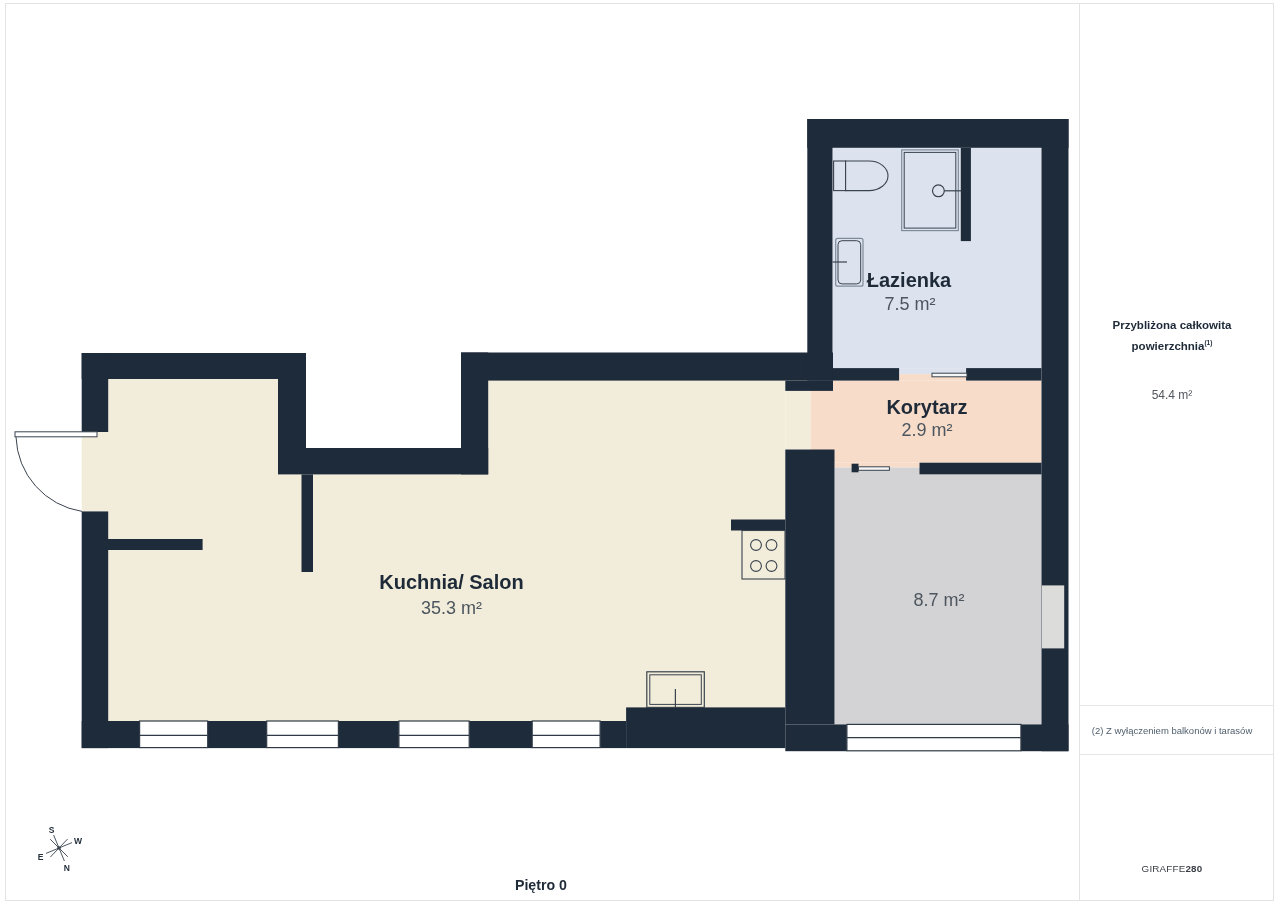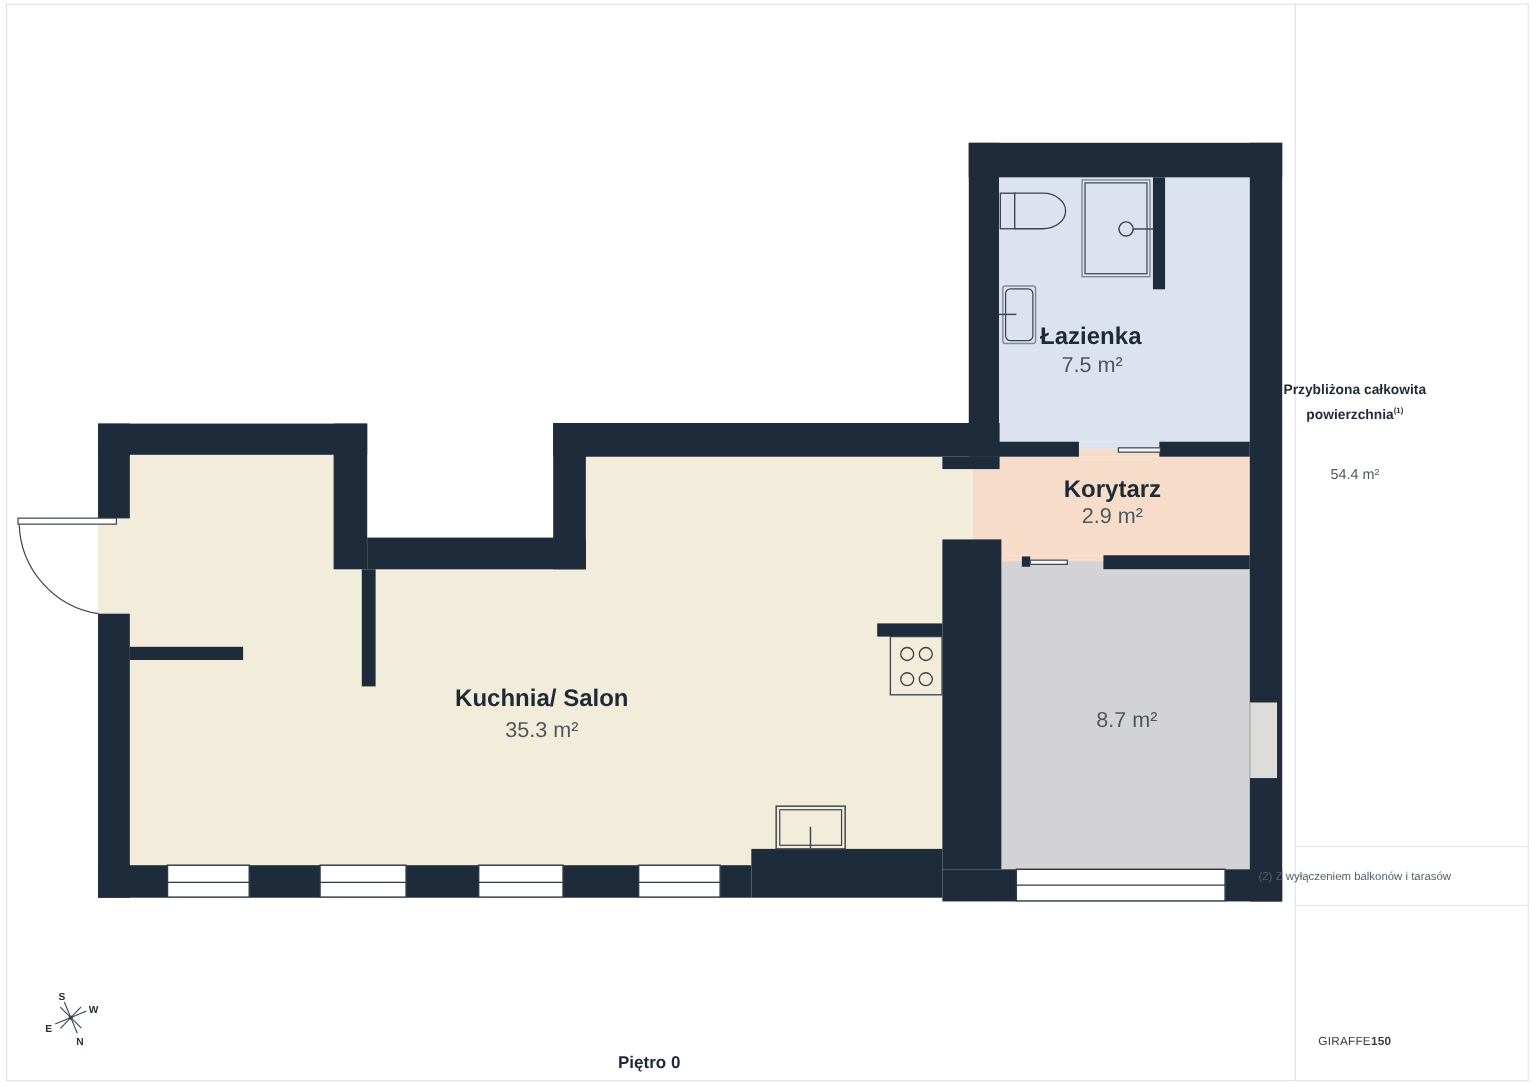--- a/index.html
+++ b/index.html
@@ -6,21 +6,21 @@
   *{font-family:"Liberation Sans",sans-serif;box-sizing:border-box;}
   .abs{position:absolute;}
   #page{position:relative;width:1021px;height:906px;}
   #frame{position:absolute;left:5px;top:3px;width:1269px;height:898px;border:1px solid #e1e3e4;}
   #vdiv{position:absolute;left:1079px;top:3px;width:1px;height:898px;background:#e1e3e4;}
   #wm{position:absolute;left:0;top:416px;width:1280px;text-align:center;
       font-size:66px;font-weight:bold;letter-spacing:3.4px;
       color:rgba(195,197,200,0.88);
       text-shadow:-2px 2px 0 rgba(255,255,255,0.62), 1px -1px 0 rgba(95,100,106,0.30);
       white-space:nowrap;}
-  .sbt{position:absolute;left:1032px;width:194px;text-align:center;color:#1e2a38;}
+  .sbt{position:absolute;left:1075px;width:194px;text-align:center;color:#1e2a38;}
   #sb-title{top:317px;font-size:11.5px;font-weight:bold;line-height:17px;}
   #sb-title sup{font-size:6.5px;}
   #sb-area{top:359px;font-size:12px;color:#53585e;margin-top:29px;}
   .hr{position:absolute;left:1080px;width:194px;height:1px;background:#e4e6e7;}
   #sb-note{top:725px;font-size:9.5px;color:#51606d;}
   #sb-par{top:773px;font-size:9.8px;line-height:13.6px;color:#51606d;}
   #sb-gir{top:863px;font-size:9.8px;color:#383d44;letter-spacing:0.2px;}
 </style>
 </head>
 <body>
@@ -212,14 +212,14 @@
 
 <div class="sbt" id="sb-area">54.4 m²</div>
 
 <div class="hr" style="top:705px"></div>
 
 <div class="sbt" id="sb-note">(2) Z wyłączeniem balkonów i tarasów</div>
 
 <div class="hr" style="top:754px"></div>
 
 
-<div class="sbt" id="sb-gir">GIRAFFE<b>150</b></div>
+<div class="sbt" id="sb-gir">GIRAFFE<b>280</b></div>
 </div>
 
 </body></html>

